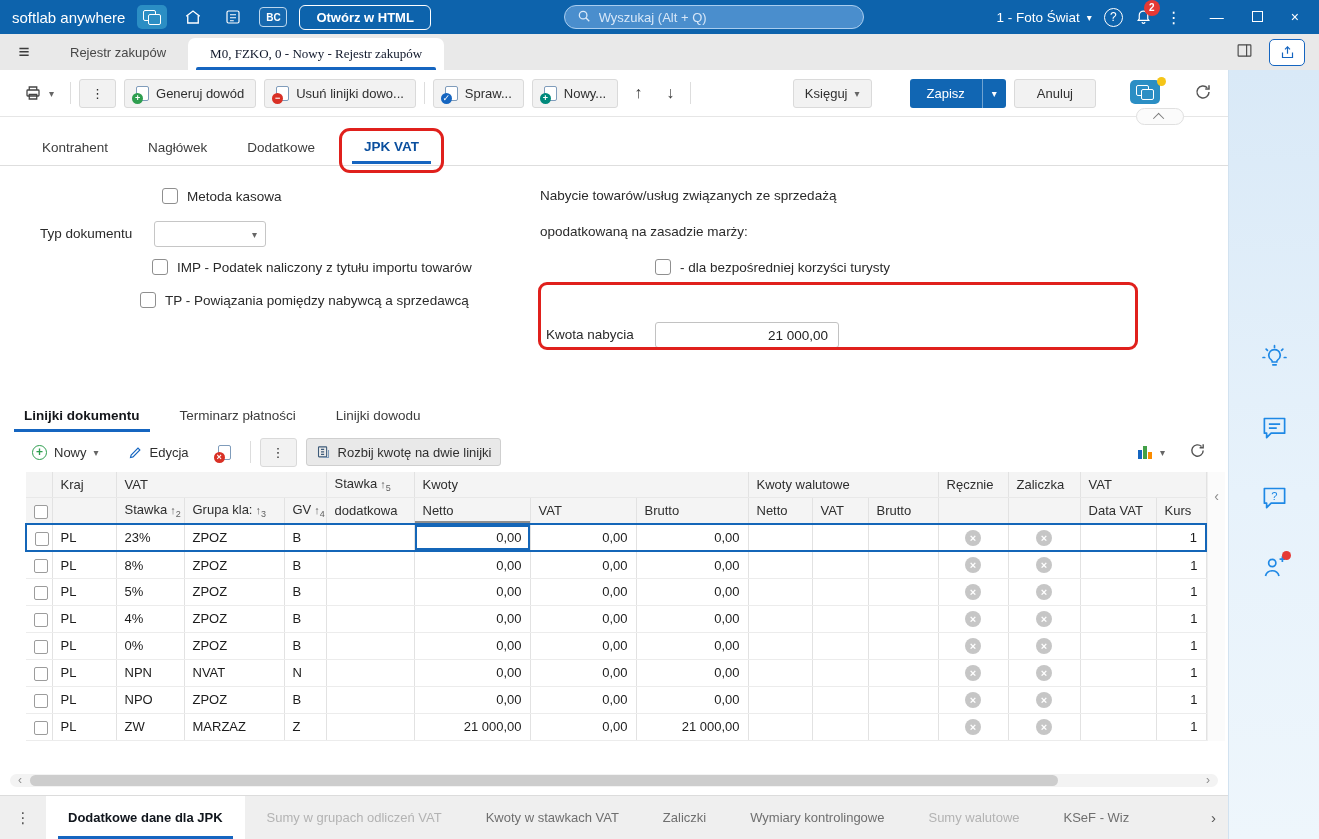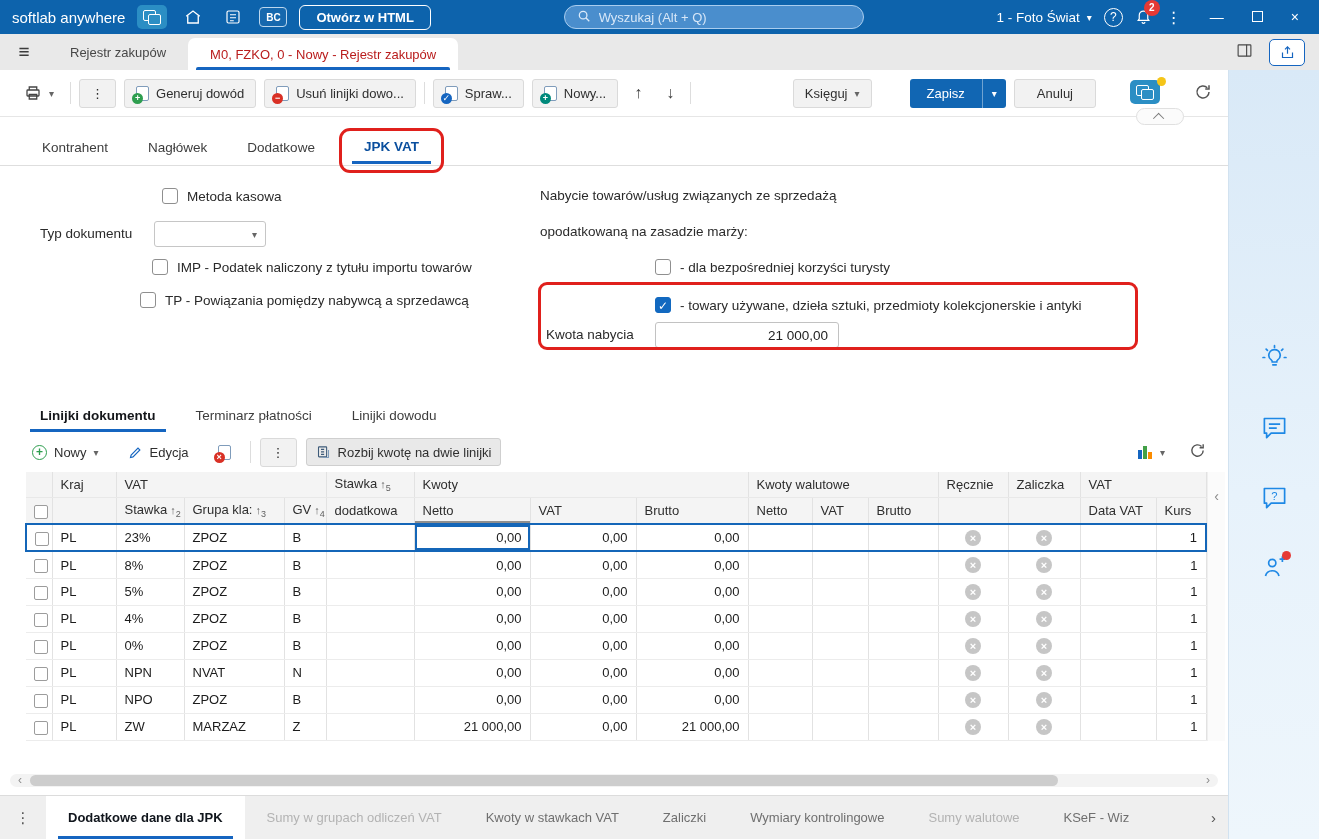--- a/index.html
+++ b/index.html
@@ -27,21 +27,21 @@
   .badge { position:absolute; top:-7px; right:-8px; min-width:16px; height:16px; background:#e53935; border-radius:8px; color:#fff; font-size:10px; font-weight:bold; display:flex; align-items:center; justify-content:center; padding:0 3px; }
   .kebab-top { color:#fff; font-size:16px; padding:0 2px; }
   .win-ctrls { display:flex; align-items:center; gap:28px; margin-left:14px; margin-right:8px; }
   .wc { color:#fff; font-size:14px; line-height:1; cursor:pointer; }
   .wc-box { width:11px; height:11px; border:1.5px solid #fff; display:inline-block; }
 
   
   .tabbar { height:36px; background:#e9e9e9; display:flex; align-items:stretch; }
   .hamburger { width:48px; display:flex; align-items:center; justify-content:center; font-size:19px; color:#3c3c3c; }
   .doc-tab { display:flex; align-items:center; padding:0 22px; font-size:13px; color:#474747; }
-  .doc-tab.active { background:#fff; margin-top:4px; border-radius:7px 7px 0 0; position:relative; color:#b91c1c; }
+  .doc-tab.active { background:#fff; margin-top:4px; border-radius:7px 7px 0 0; position:relative; color:#0f172a;font-family:Liberation Serif, serif; }
   .doc-tab.active::after { content:""; position:absolute; left:8px; right:8px; bottom:0; height:3px; background:#1565c0; border-radius:2px 2px 0 0; }
   .tabbar-right { margin-left:auto; display:flex; align-items:center; gap:16px; padding-right:14px; }
   .share-btn { width:36px; height:27px; border:1.5px solid #1565c0; border-radius:5px; background:#fff; display:flex; align-items:center; justify-content:center; cursor:pointer; }
 
   
   .body-row { display:flex; height:769px; }
   .content { width:1228px; background:#fff; display:flex; flex-direction:column; }
   .right-panel { flex:1; background:linear-gradient(180deg,#d9e9f7 0%,#e7f2fb 55%,#eef6fc 100%); border-left:1px solid #d2e2f0; display:flex; flex-direction:column; align-items:center; gap:40px; padding-top:272px; }
   .rp-ico { position:relative; width:30px; height:30px; display:flex; align-items:center; justify-content:center; cursor:pointer; }
   .red-dot { position:absolute; top:-1px; right:-2px; width:9px; height:9px; background:#e53935; border-radius:50%; }
@@ -79,21 +79,21 @@
   .form-area { position:relative; height:232px; font-size:13.5px; }
   .fa-item { position:absolute; display:flex; align-items:center; gap:9px; color:#2a2a2a; white-space:nowrap; }
   .cb { width:16px; height:16px; border:1px solid #8f8f8f; border-radius:3px; background:#fff; display:inline-block; flex:none; cursor:pointer; }
   .cb.checked { background:#1269c0; border-color:#1269c0; position:relative; }
   .cb.checked::after { content:"✓"; position:absolute; inset:0; color:#fff; font-size:12px; line-height:16px; text-align:center; font-weight:bold; }
   .select-box { width:112px; height:26px; border:1px solid #c6c6c6; border-radius:3px; display:flex; align-items:center; justify-content:flex-end; padding:0 8px; color:#b5b5b5; background:#fff; cursor:pointer; }
   .red-box { position:absolute; left:538px; top:116px; width:600px; height:68px; border:3px solid #e0201c; border-radius:9px; pointer-events:none; }
   .kwota-input { width:184px; height:26px; border:1px solid #c2c2c2; border-radius:3px; text-align:right; padding:0 10px; font-size:13.5px; font-family:inherit; color:#222; background:#fff; }
 
   
-  .detail-tabs { display:flex; gap:12px; padding:0 26px; height:34px; align-items:flex-end; }
+  .detail-tabs { display:flex; gap:12px; padding:0 10px; height:34px; align-items:flex-end; }
   .detail-tab { padding:7px 14px 9px; font-size:13.5px; color:#3d3d3d; cursor:pointer; }
   .detail-tab.active { font-weight:bold; color:#14161a; position:relative; }
   .detail-tab.active::after { content:""; position:absolute; left:4px; right:4px; bottom:0; height:3px; background:#1565c0; }
 
   
   .toolbar2 { height:40px; display:flex; align-items:center; gap:9px; padding:0 22px; }
   .t2btn { height:28px; display:inline-flex; align-items:center; gap:7px; padding:0 9px; background:transparent; border:1px solid transparent; border-radius:3px; font-size:13px; color:#2f2f2f; cursor:pointer; font-family:inherit; }
   .t2btn.boxed { background:#e9e9e9; border-color:#cfcfcf; }
   .toolbar2-right { margin-left:auto; display:flex; align-items:center; gap:14px; }
   .plus-circle { width:15px; height:15px; border:1.6px solid #2e9e4f; border-radius:50%; color:#2e9e4f; font-size:12px; line-height:12px; text-align:center; font-weight:bold; }
@@ -321,24 +321,20 @@
 
       <div class="fa-item" style="left:540px; top:22px;">
         <span>Nabycie towarów/usług związanych ze sprzedażą</span>
       </div>
       <div class="fa-item" style="left:540px; top:58px;">
         <span>opodatkowaną na zasadzie marży:</span>
       </div>
       <div class="fa-item" style="left:655px; top:93px;">
         <span class="cb"></span>
         <span>- dla bezpośredniej korzyści turysty</span>
-      </div>
-      <div class="fa-item" style="left:655px; top:131px;">
-        <span class="cb checked"></span>
-        <span>- towary używane, dzieła sztuki, przedmioty kolekcjonerskie i antyki</span>
       </div>
       <div class="fa-item" style="left:546px; top:161px;">
         <span>Kwota nabycia</span>
       </div>
       <div class="fa-item" style="left:655px; top:156px;">
         <input class="kwota-input" value="21 000,00" style="">
       </div>
       <div class="red-box"></div>
     </div>
 

